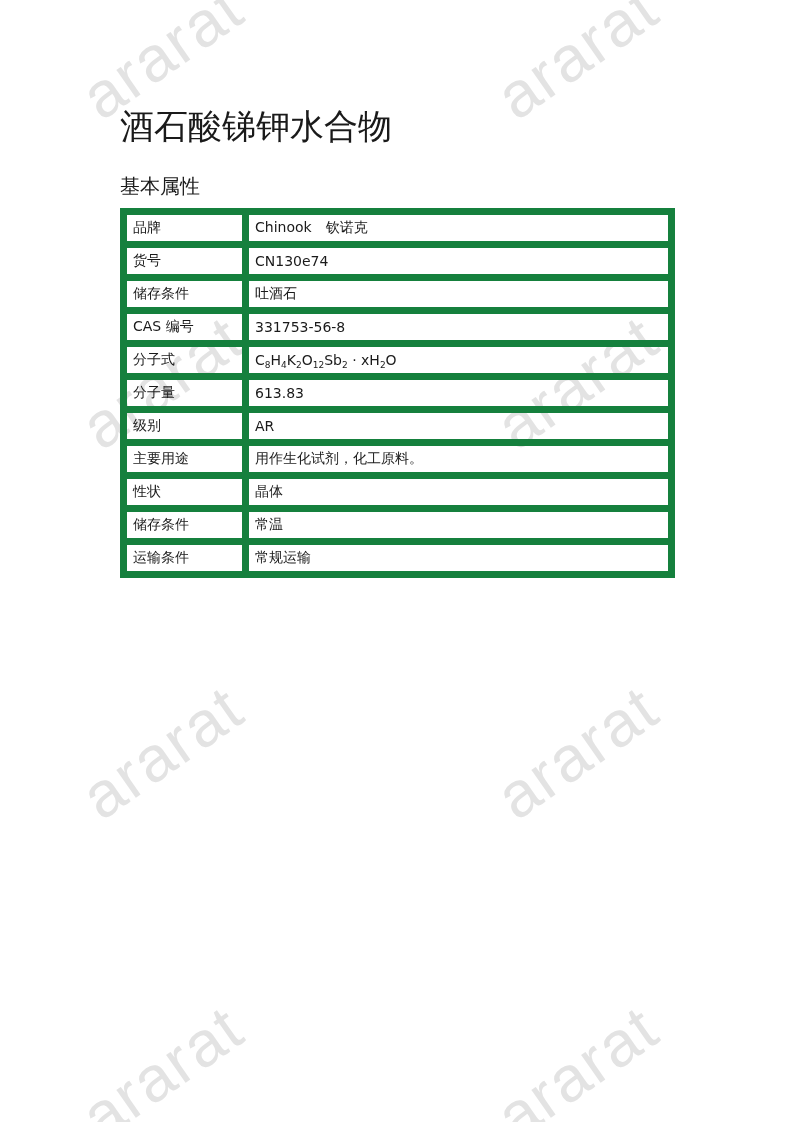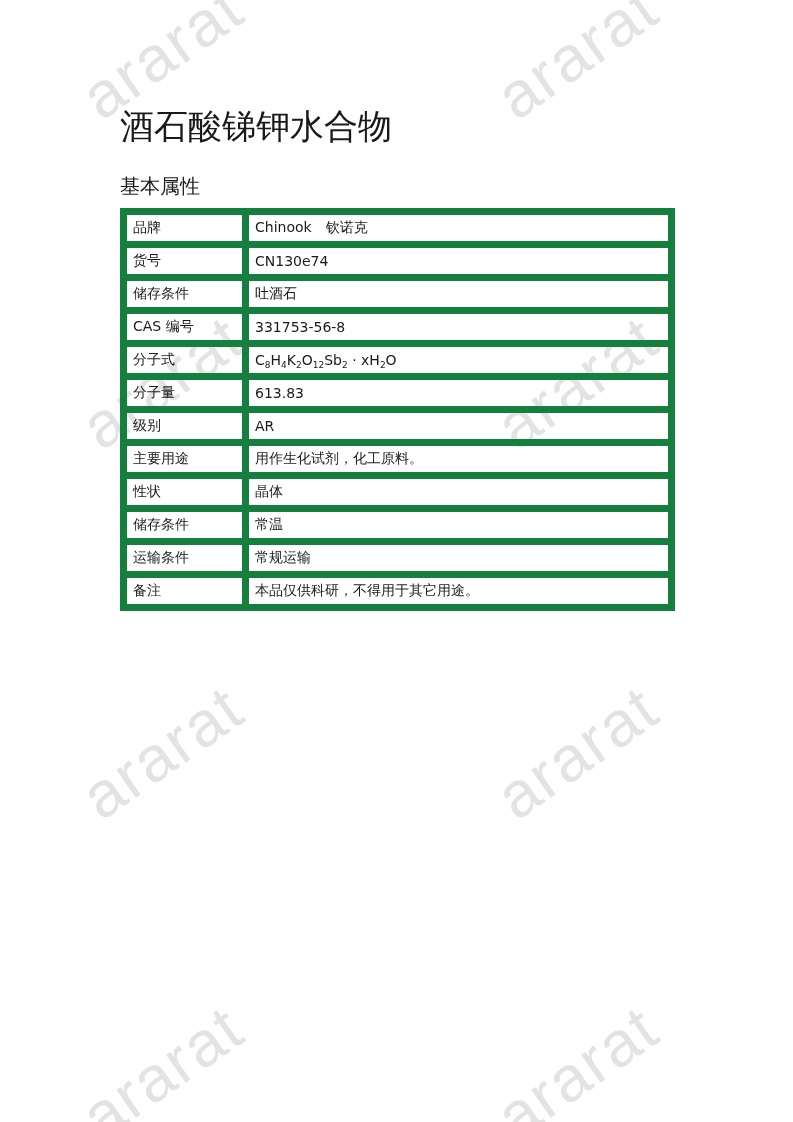--- a/index.html
+++ b/index.html
@@ -86,18 +86,14 @@
         <td>晶体</td>
       </tr>
       <tr>
         <td class="k">储存条件</td>
         <td>常温</td>
       </tr>
       <tr>
         <td class="k">运输条件</td>
         <td>常规运输</td>
       </tr>
-      <tr>
-        <td class="k">备注</td>
-        <td>本品仅供科研，不得用于其它用途。</td>
-      </tr>
     </tbody>
 </table>
 
 </body></html>

